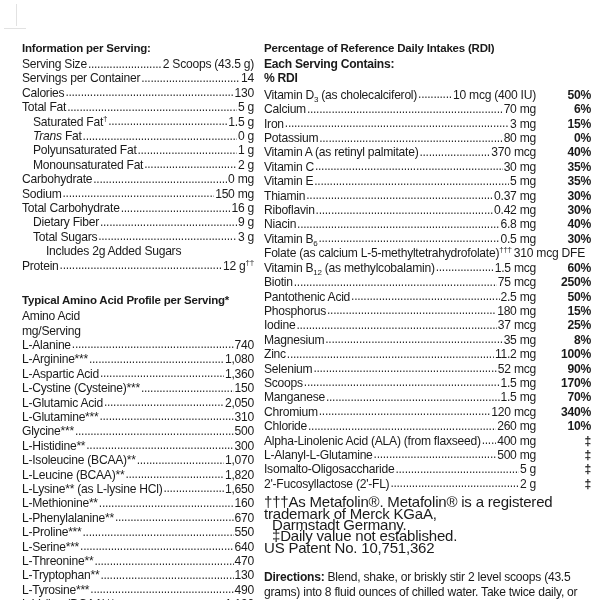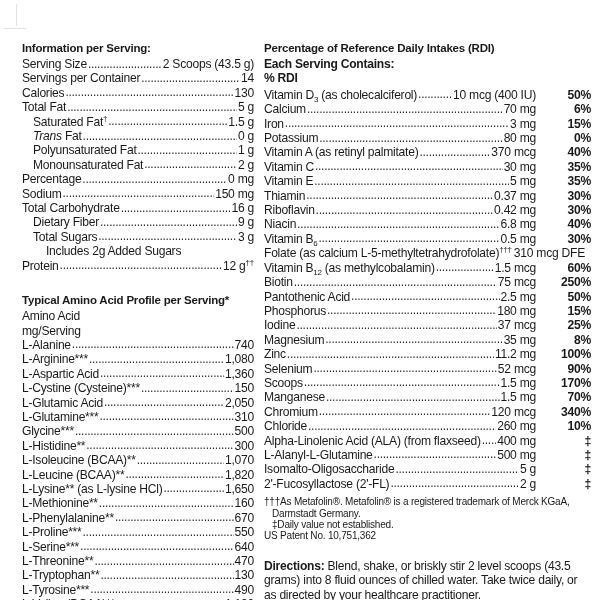--- a/index.html
+++ b/index.html
@@ -109,21 +109,21 @@
 
   sub, sup {
     font-size: 8px;
     line-height: 0;
   }
   sup { vertical-align: super; }
   sub { vertical-align: sub; }
 
   .footnotes {
     margin-top: 5px;
-    font-size: 10px;
+    font-size: 15px;
     line-height: 11.4px;
     letter-spacing: -0.2px;
   }
   .footnotes .fn-ind { padding-left: 8px; }
 
   .directions {
     margin-top: 17px;
     font-size: 12.1px;
     line-height: 14.6px;
     letter-spacing: -0.25px;
@@ -184,21 +184,21 @@
           <span class="nm">Polyunsaturated Fat</span>
           <span class="dots">........................................................................................................................................................................................................</span>
           <span class="val">1 g</span>
         </div>
         <div class="row ind1">
           <span class="nm">Monounsaturated Fat</span>
           <span class="dots">........................................................................................................................................................................................................</span>
           <span class="val">2 g</span>
         </div>
         <div class="row">
-          <span class="nm">Percentage</span>
+          <span class="nm">Carbohydrate</span>
           <span class="dots">........................................................................................................................................................................................................</span>
           <span class="val">0 mg</span>
         </div>
         <div class="row">
           <span class="nm">Sodium</span>
           <span class="dots">........................................................................................................................................................................................................</span>
           <span class="val">150 mg</span>
         </div>
         <div class="row">
           <span class="nm">Total Carbohydrate</span>

